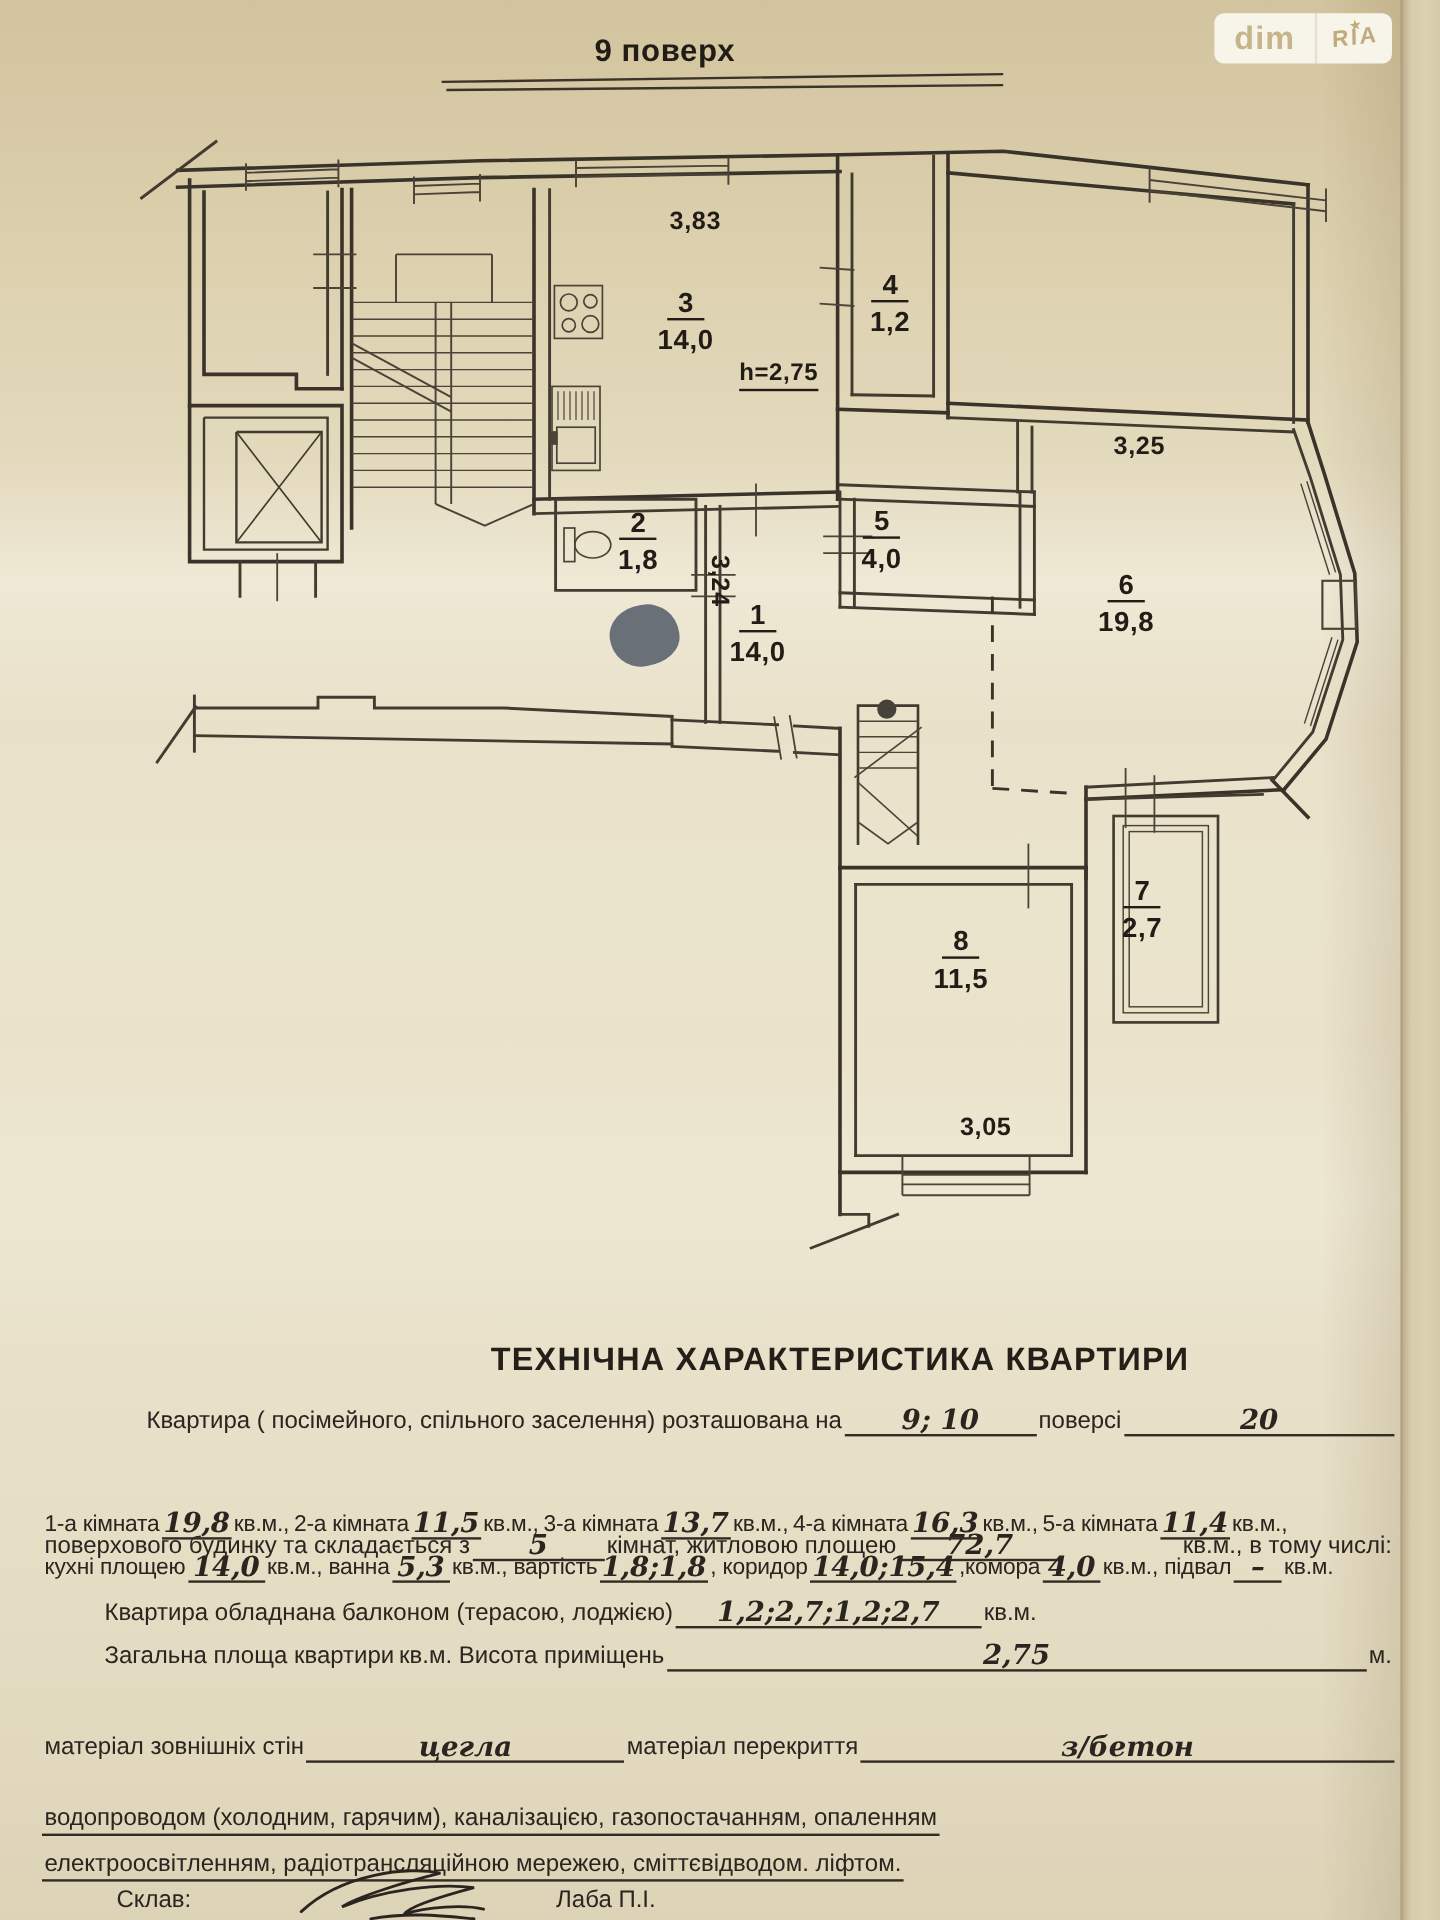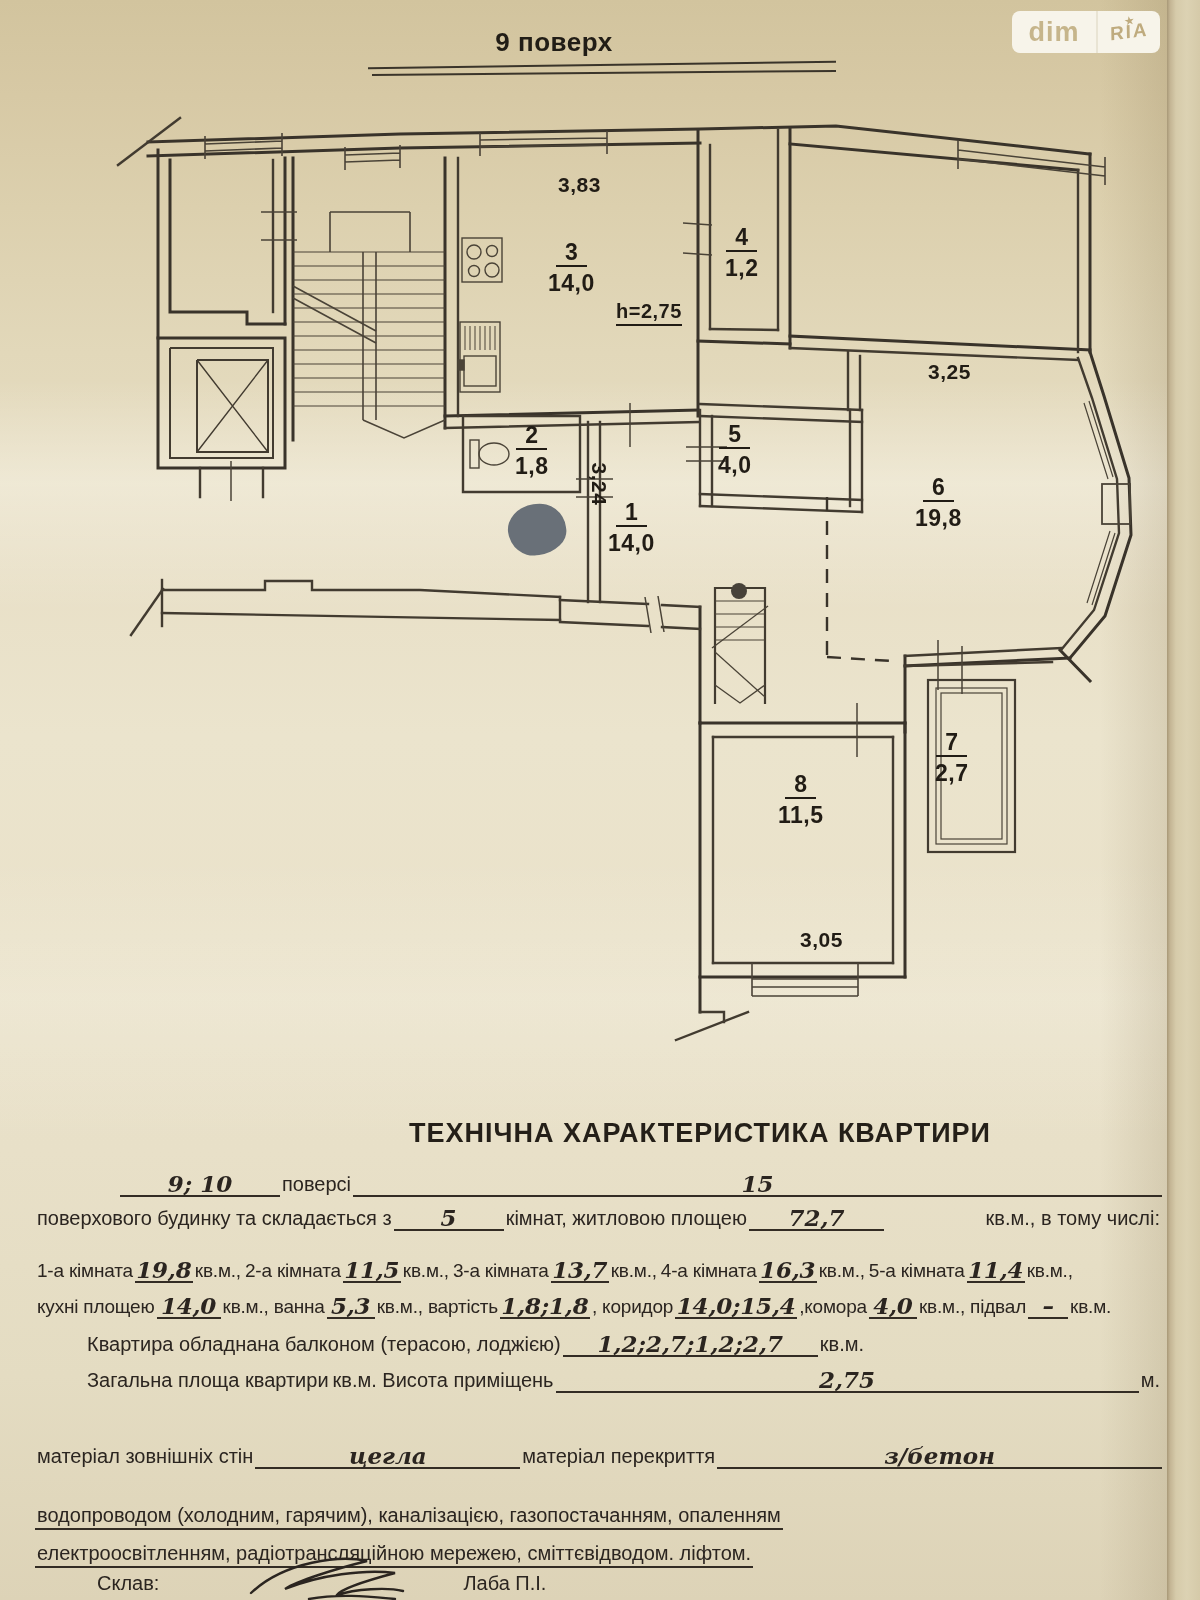--- a/index.html
+++ b/index.html
@@ -258,26 +258,27 @@
 
   <div class="dlabel" style="left:558px;top:173px;text-align:center;">3,83</div>
   <div class="dlabel" style="left:928px;top:360px;">3,25</div>
   <div class="dlabel vert" style="left:578px;top:472px;">3,24</div>
   <div class="dlabel" style="left:800px;top:928px;">3,05</div>
   <div class="dlabel hnote" style="left:591px;top:300px;margin-left:25px;">h=2,75</div>
 
   <div class="form-title">ТЕХНІЧНА ХАРАКТЕРИСТИКА   КВАРТИРИ</div>
 
   <div class="row" style="top:1172px;padding-left:85px;">
+    <span class="lbl">Квартира ( посімейного, спільного заселення) розташована на</span>
     <span class="u" style="flex:0 0 160px;">9; 10</span>
     <span class="lbl">поверсі</span>
-    <span class="u" style="flex:1;">15</span>
-  </div>
-
-  <div class="row" style="top:1206px;justify-content:space-between;">
+    <span class="u" style="flex:1;">20</span>
+  </div>
+
+  <div class="row" style="top:1276px;justify-content:space-between;">
     <span class="lbl">поверхового будинку та складається з</span>
     <span class="u" style="flex:0 0 110px;">5</span>
     <span class="lbl">кімнат, житловою площею</span>
     <span class="u" style="flex:0 0 135px;">72,7</span>
     <span class="lbl" style="margin-left:auto;">кв.м.,  в тому числі:</span>
   </div>
 
   <div class="row tight" style="top:1258px;">
     <span class="lbl">1-а кімната</span>
       <span class="u" style="flex:0 0 58px;">19,8</span>

